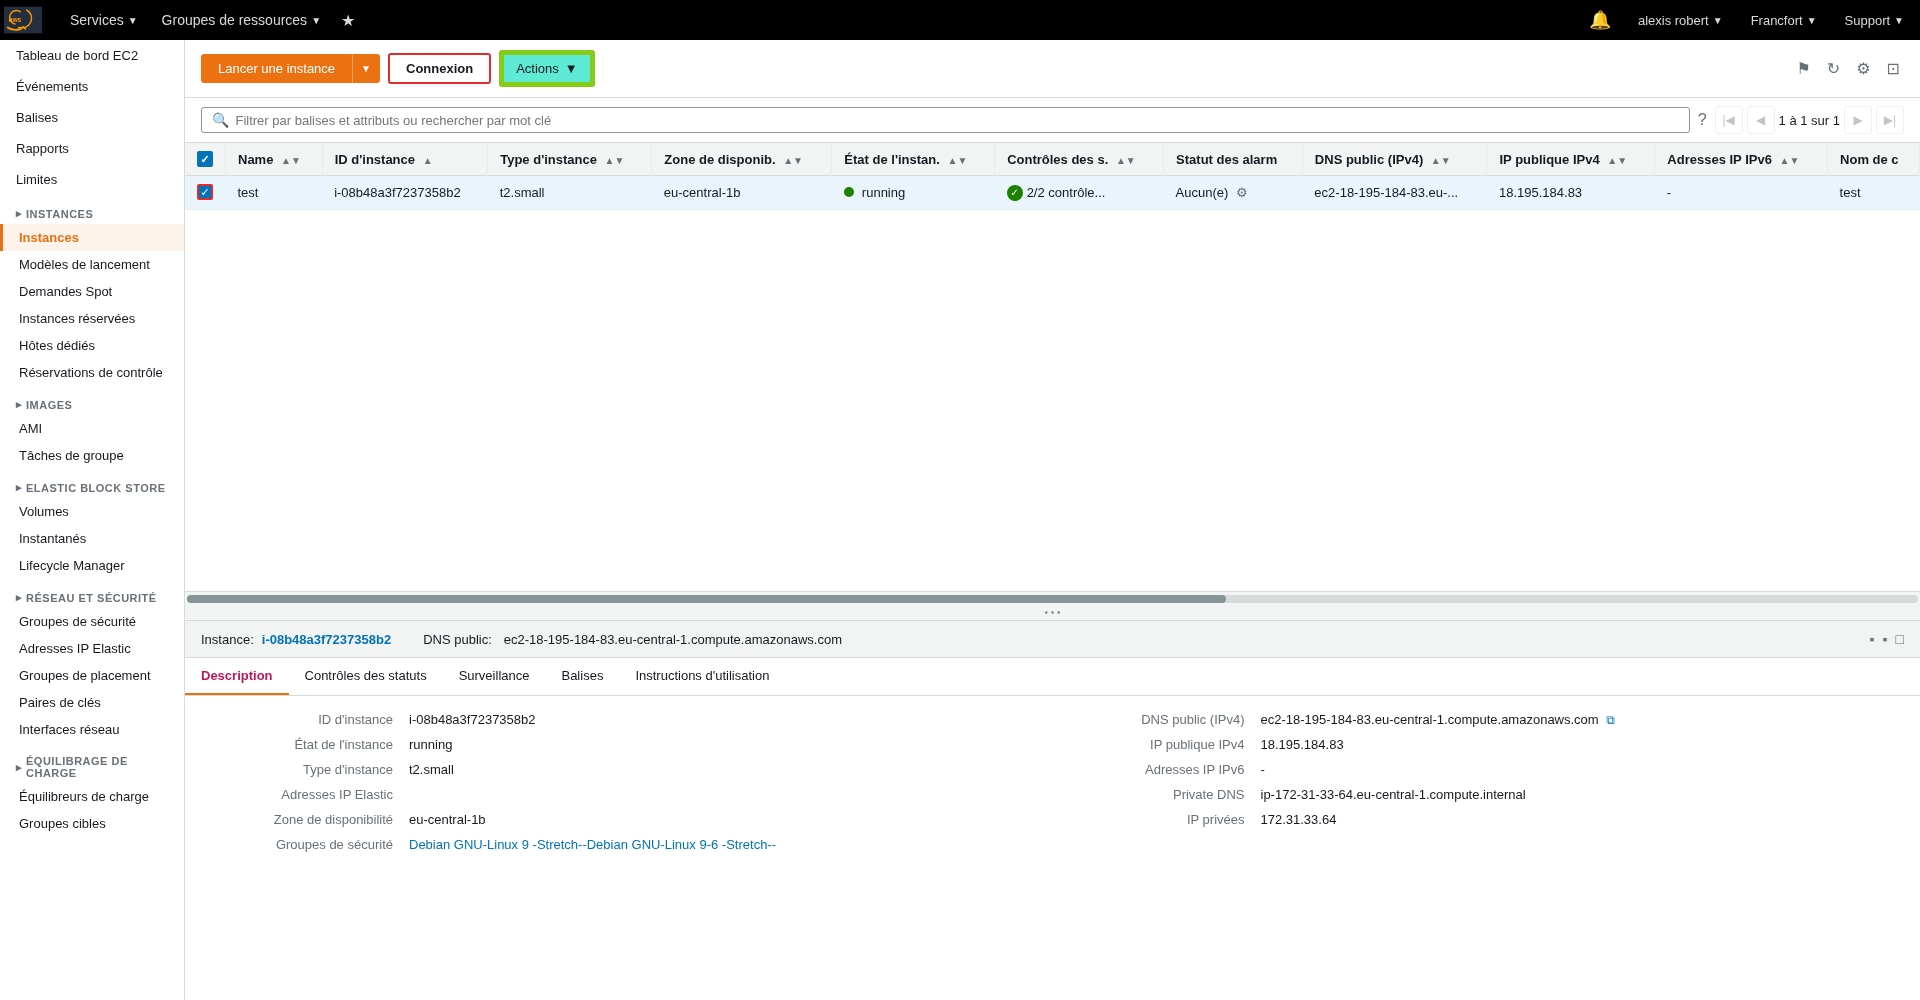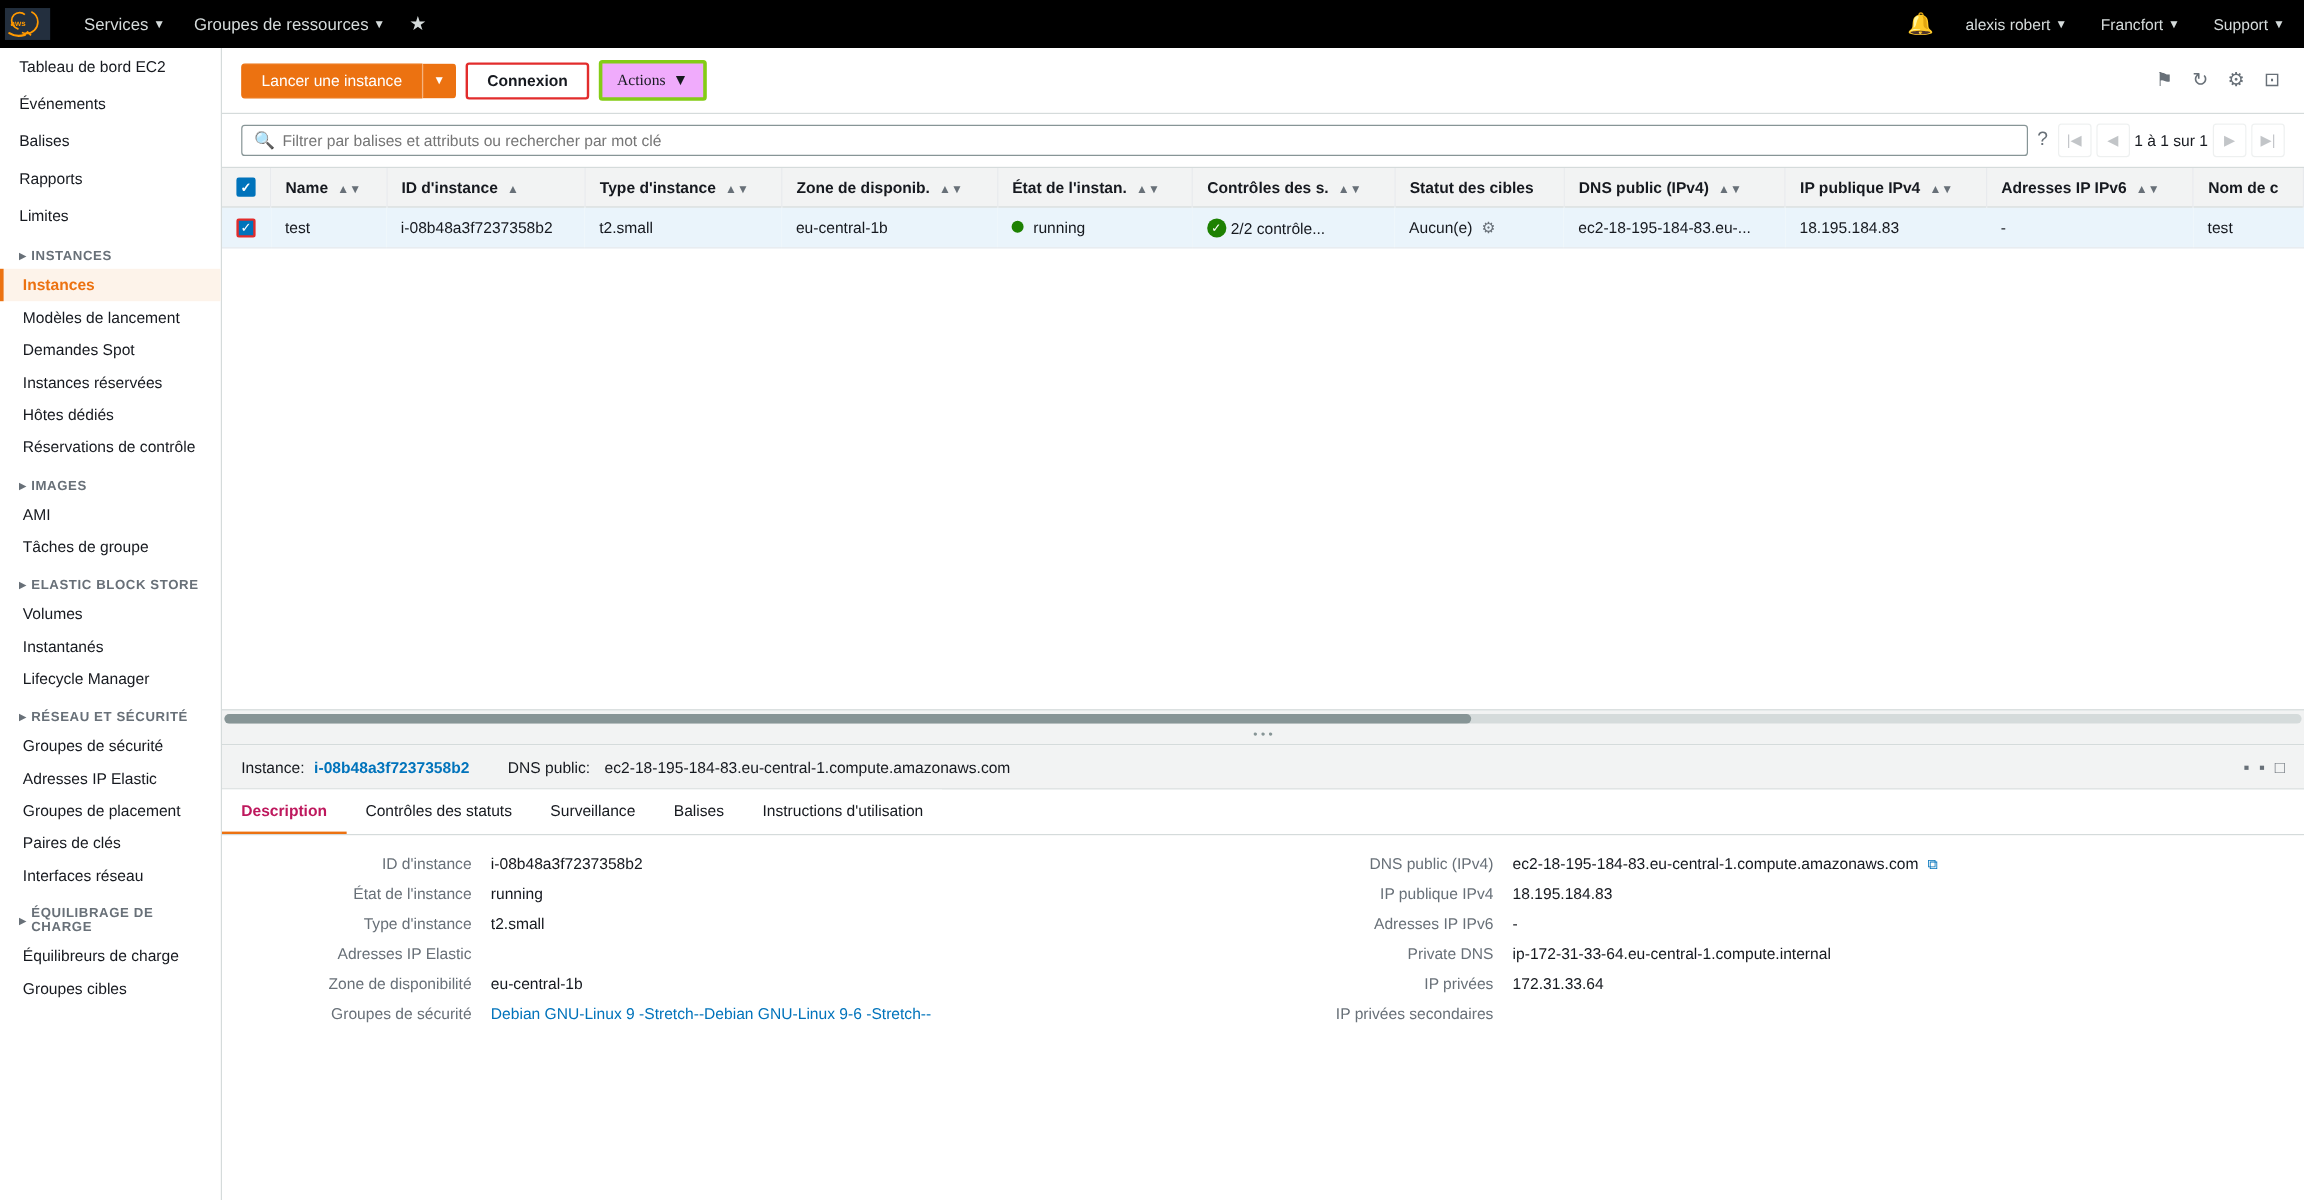--- a/index.html
+++ b/index.html
@@ -137,31 +137,30 @@
       background: #fff;
       color: #16191f;
       border: 2px solid #e22c2c;
       padding: 6px 16px;
       cursor: pointer;
       font-size: 13px;
       font-weight: 600;
       border-radius: 3px;
     }
     .btn-actions {
-      background: #f0abfc;
+      background: #5eead4;
       color: #16191f;
-      border: 3px solid #84cc16;
+      border: 5px solid #84cc16;
       padding: 6px 12px;
       cursor: pointer;
       font-size: 13px;
       border-radius: 3px;
       display: flex;
       align-items: center;
       gap: 6px;
-      font-family: Liberation Serif, serif;
     }
     .toolbar-right {
       margin-left: auto;
       display: flex;
       align-items: center;
       gap: 8px;
     }
     .toolbar-icon-btn {
       background: none;
       border: none;
@@ -570,21 +569,21 @@
             </th>
             <th>
               <span>État de l'instan.</span>
               <span class="sort-icon">▲▼</span>
             </th>
             <th>
               <span>Contrôles des s.</span>
               <span class="sort-icon">▲▼</span>
             </th>
             <th>
-              <span>Statut des cibles</span>
+              <span>Statut des alarm</span>
             </th>
             <th>
               <span>DNS public (IPv4)</span>
               <span class="sort-icon">▲▼</span>
             </th>
             <th>
               <span>IP publique IPv4</span>
               <span class="sort-icon">▲▼</span>
             </th>
             <th>
@@ -704,22 +703,18 @@
               <div class="detail-value">-</div>
             </div>
             <div class="detail-row">
               <div class="detail-label">Private DNS</div>
               <div class="detail-value">ip-172-31-33-64.eu-central-1.compute.internal</div>
             </div>
             <div class="detail-row">
               <div class="detail-label">IP privées</div>
               <div class="detail-value">172.31.33.64</div>
             </div>
-            <div class="detail-row">
-              <div class="detail-label">IP privées secondaires</div>
-              <div class="detail-value"></div>
-            </div>
           </div>
         </div>
       </div>
     </div>
   </div>
 </div>
 
 </body></html>

